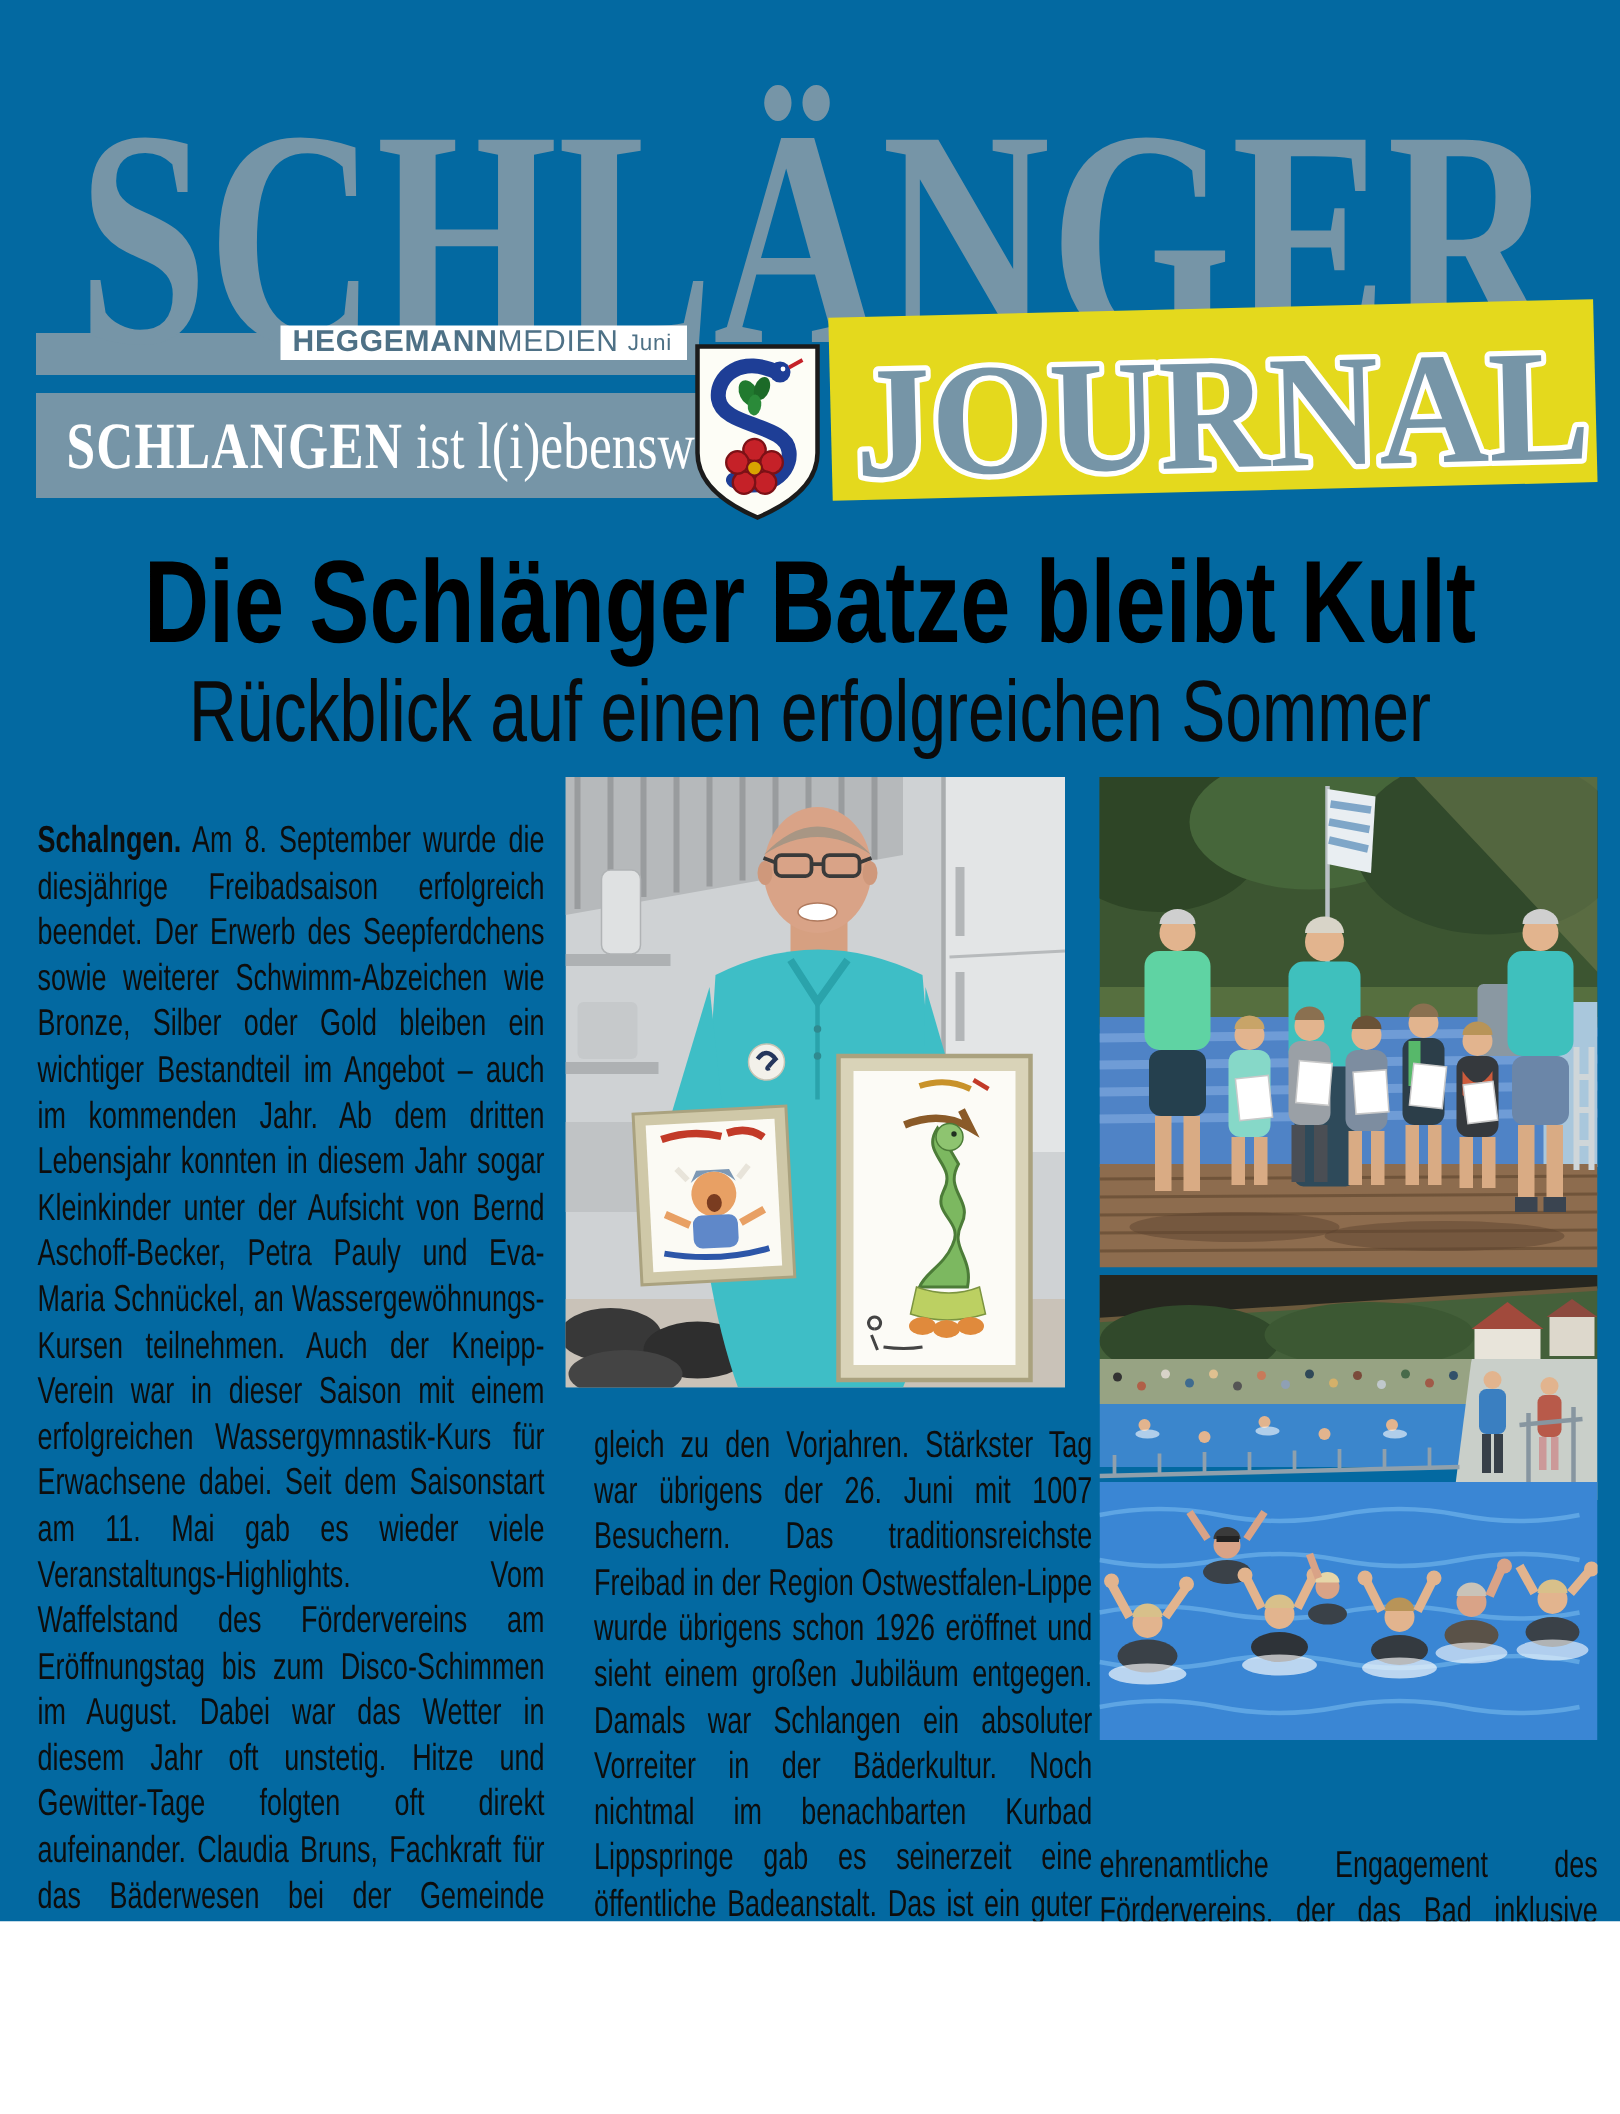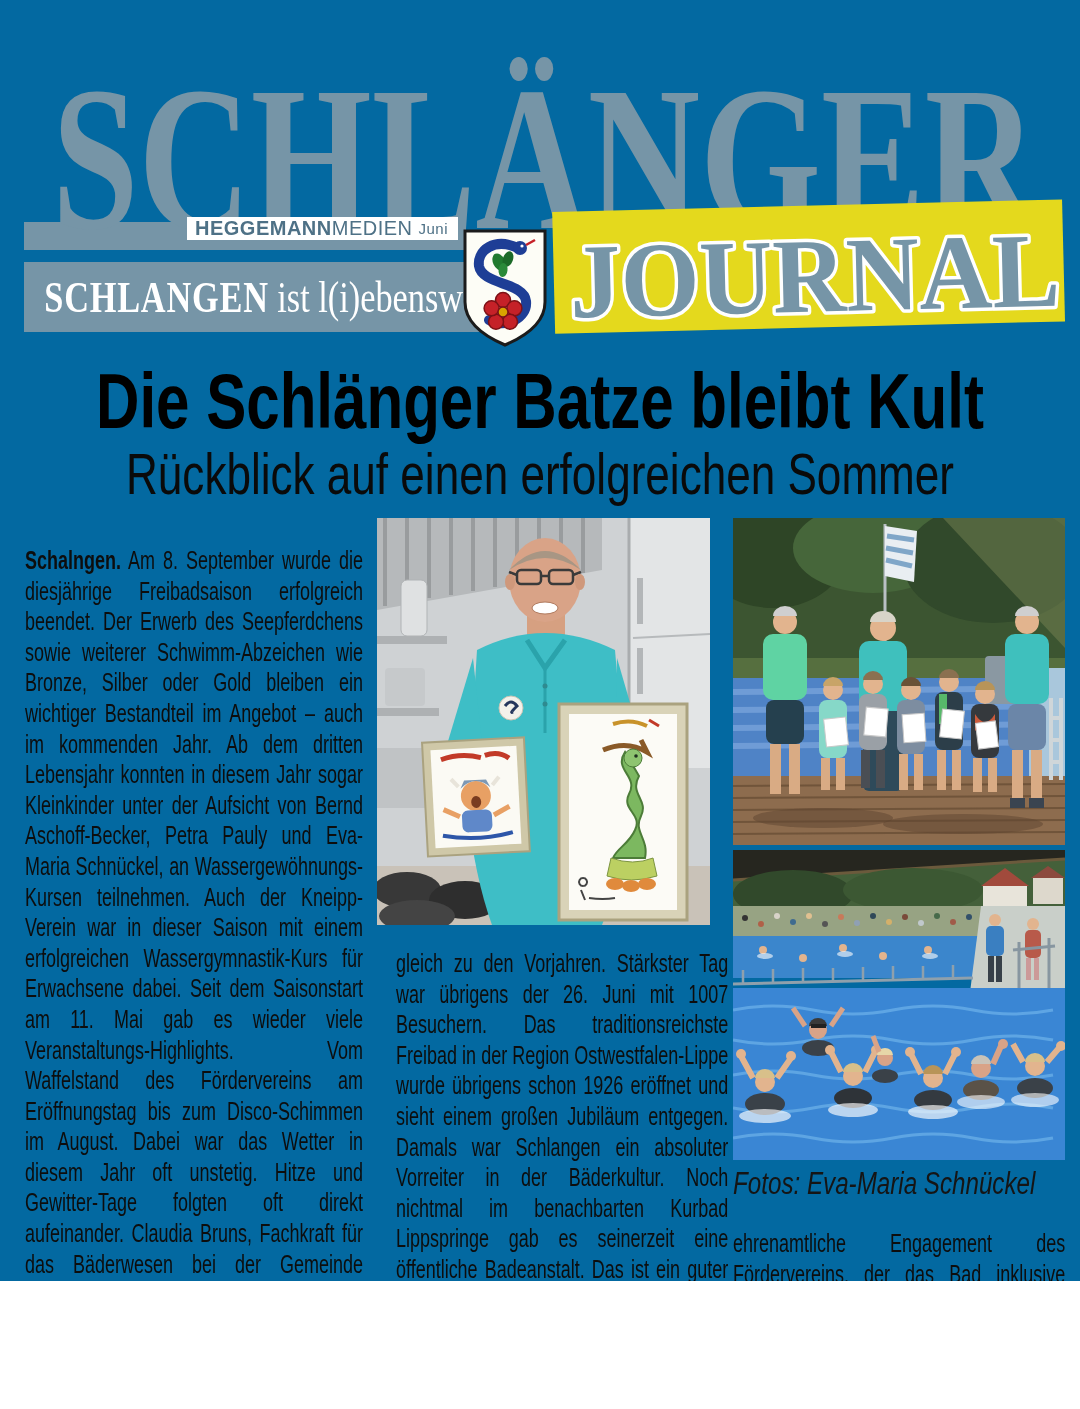--- a/index.html
+++ b/index.html
@@ -504,23 +504,20 @@
           <circle cx="302" cy="216" r="10" fill="#e2b48e"></circle>
           <path d="M292,212 a10,9 0 0 1 20,0" fill="#d8c08a"></path>
           <path d="M290,212 l-10,-18 M314,212 l12,-14" stroke="#e2b48e" stroke-width="6"></path>
           <circle cx="328" cy="196" r="5" fill="#e2b48e"></circle>
           <ellipse cx="302" cy="238" rx="18" ry="10" fill="#3a4148"></ellipse>
           <ellipse cx="302" cy="250" rx="24" ry="7" fill="#ffffff" opacity="0.6"></ellipse>
         </g>
     </g>
   </svg>
 
-  <div class="caption">
-    <div class="caption-inner">Fotos: Eva-Maria Schnückel</div>
-  </div>
 
   <div class="col" id="col3-text">
     <div class="col-inner">
       <span>ehrenamtliche Engagement des Fördervereins, der das Bad inklusive Batze-Büdchen in enger Zusammenarbeit mit den Gemeindewerken Schlangen am Laufen hält.</span>
     </div>
   </div>
 
 </div>
 
 </body></html>

